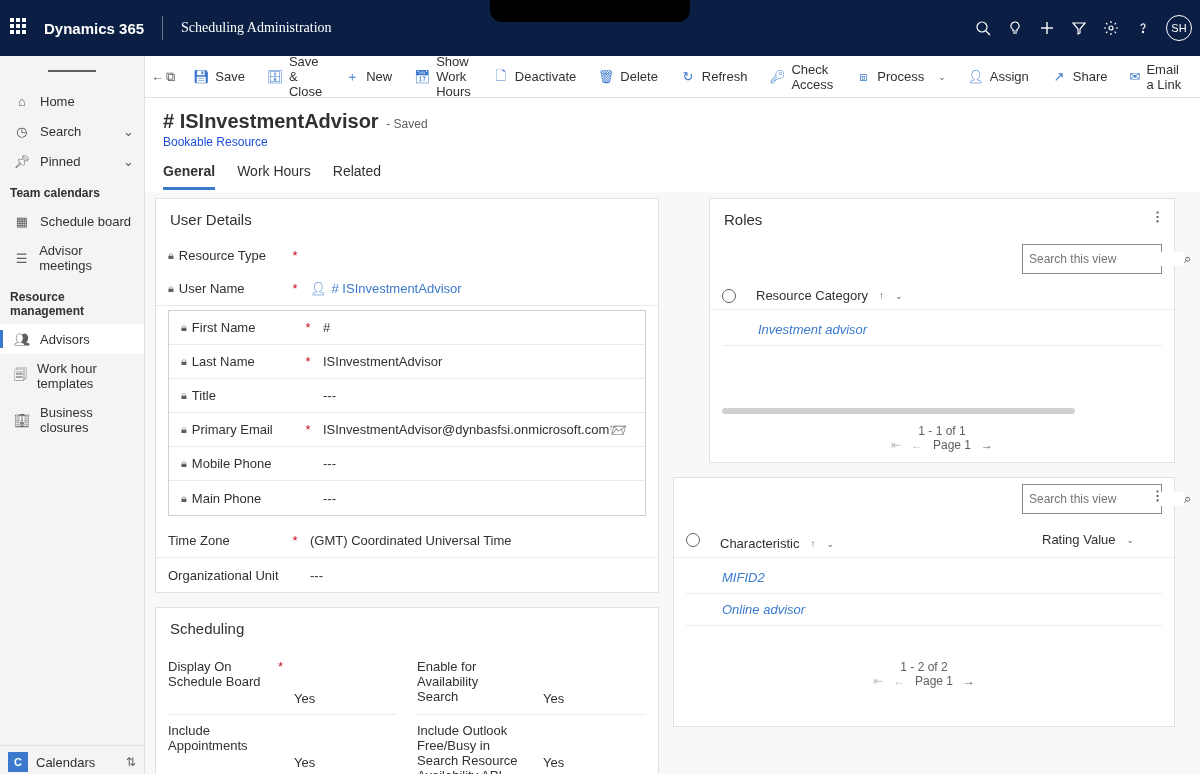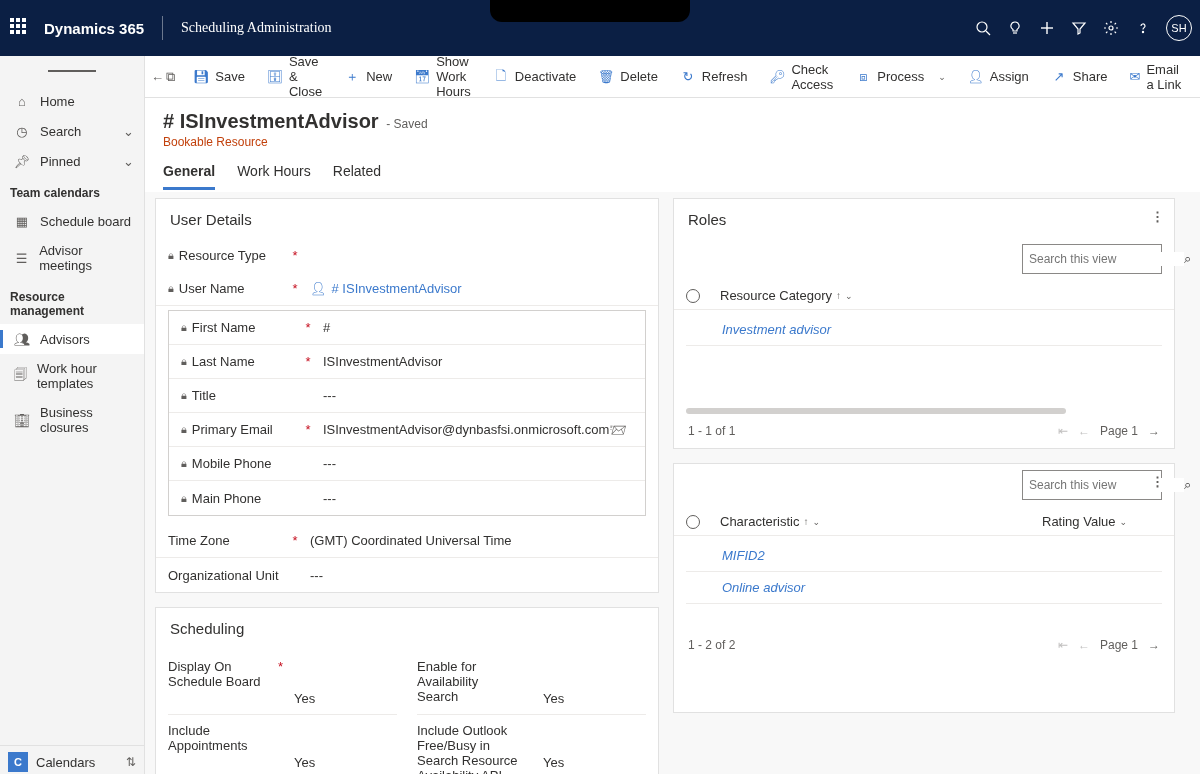--- a/index.html
+++ b/index.html
@@ -36,21 +36,21 @@
   .cmd { display:flex; align-items:center; gap:6px; padding:6px 10px; cursor:pointer; font-size:13px; border-radius:2px;}
   .cmd .ci { width:16px; height:16px; display:flex; align-items:center; justify-content:center; color:#3b79cc;}
   .cmd.sep { width:1px; height:24px; background:#e1e1e1; padding:0; margin:0 2px;}
   .iconbtn { width:30px; display:flex; align-items:center; justify-content:center; color:#605e5c; cursor:pointer;}
   .plusgreen { color:#107c10;}
   .redish { color:#a80000;}
   
   .header { padding:12px 18px 0;}
   .title { font-size:20px; font-weight:600; display:inline-block;}
   .saved { font-size:12px; color:#605e5c; margin-left:4px;}
-  .subtitle { font-size:12px; color:#c2410c; margin-top:2px;}
+  .subtitle { font-size:12px; color:#1d4ed8; margin-top:2px;}
   .tabs { display:flex; gap:22px; margin-top:14px; border-bottom:2px solid transparent;}
   .tab { padding:0 0 8px; cursor:pointer; font-size:14px; color:#323130;}
   .tab.active { font-weight:600; border-bottom:3px solid #3b79cc;}
   
   .body { flex:1; background:#f8f8f8; overflow:auto; padding:6px 10px 20px;}
   .cols { display:flex; gap:14px; align-items:flex-start;}
   .col-left { width:504px;}
   .col-right { width:502px;}
   .card { background:#fff; border:1px solid #e1e1e1; margin-bottom:14px; position:relative;}
   .card-h { font-size:15px; color:#323130; padding:12px 14px 10px;}
@@ -79,28 +79,28 @@
   .sched-label { width:110px; font-size:13px; color:#323130; padding-right:6px;}
   .sched-req { width:12px; color:#c50f1f;}
   .sched-val { font-size:13px; padding-left:4px;margin-top:32px;}
   
   .searchbox { display:flex; align-items:center; border:1px solid #8a8886; height:30px; width:140px; margin:6px 12px 8px auto; padding:0 6px;}
   .searchbox input { border:none; outline:none; flex:1; font-size:12px; color:#605e5c;}
   .searchbox .sicon { color:#323130; cursor:pointer;}
   
   .grid-head { display:flex; align-items:center; padding:6px 12px; border-bottom:1px solid #edebe9; font-size:13px;}
   .radio { width:14px; height:14px; border:1px solid #605e5c; border-radius:50%; margin-right:20px;}
-  .colh { display:flex; align-items:center; gap:4px; cursor:pointer;}
+  .colh { display:flex; align-items:center; gap:11px; cursor:pointer;}
   .arrow { font-size:10px; color:#605e5c;}
   .chevd { font-size:9px; color:#605e5c;}
   .grid-body { padding:4px 12px; min-height:52px;}
   .grid-row { display:flex; padding:8px 36px; border-bottom:1px solid #edebe9;font-style:italic;}
   .linktxt { color:#3b79cc; cursor:pointer; font-size:13px;}
   .grid-scroll { height:6px; background:#d2d0ce; margin:6px 12px 0; border-radius:3px; width:76%;}
-  .grid-foot { display:flex; justify-content:space-between; align-items:center; padding:10px 14px; font-size:12px; color:#605e5c;}
+  .grid-foot { display:flex; justify-content:space-between; align-items:center; padding:10px 14px; font-size:12px; color:#605e5c;flex-direction:column;}
   .pager { display:flex; align-items:center; gap:10px;}
   .pager span { cursor:pointer;}
   
   svg { display:block; }
 </style>
 </head>
 <body>
 
 <div class="topbar">
   <div class="waffle">
@@ -396,21 +396,21 @@
                   <div class="sched-req"></div>
                   <div class="sched-val">Yes</div>
                 </div>
               </div>
             </div>
           </div>
         </div>
 
         <div class="col-right">
 
-          <div class="card" style="min-height:250px;">
+          <div class="card" style="min-height:250px;margin-left:36px;">
             <div class="card-h">Roles</div>
             <div class="card-more">⋮</div>
             <div class="searchbox">
               <input placeholder="Search this view" style="">
               <span class="sicon">⌕</span>
             </div>
             <div class="grid-head">
               <div class="radio"></div>
               <div class="colh">
                   <span>Resource Category</span>
@@ -437,21 +437,21 @@
           </div>
 
           <div class="card" style="min-height:250px;">
             <div class="card-more">⋮</div>
             <div class="searchbox">
               <input placeholder="Search this view" style="">
               <span class="sicon">⌕</span>
             </div>
             <div class="grid-head">
               <div class="radio"></div>
-              <div class="colh" style="flex:1;">
+              <div class="colh" style="flex:1;margin-top:8px;">
                   <span>Characteristic</span>
                   <span class="arrow">↑</span>
                   <span class="chevd">⌄</span>
                 </div>
               <div class="colh" style="width:120px;">
                   <span>Rating Value</span>
                   <span class="chevd">⌄</span>
                 </div>
             </div>
             <div class="grid-body">

